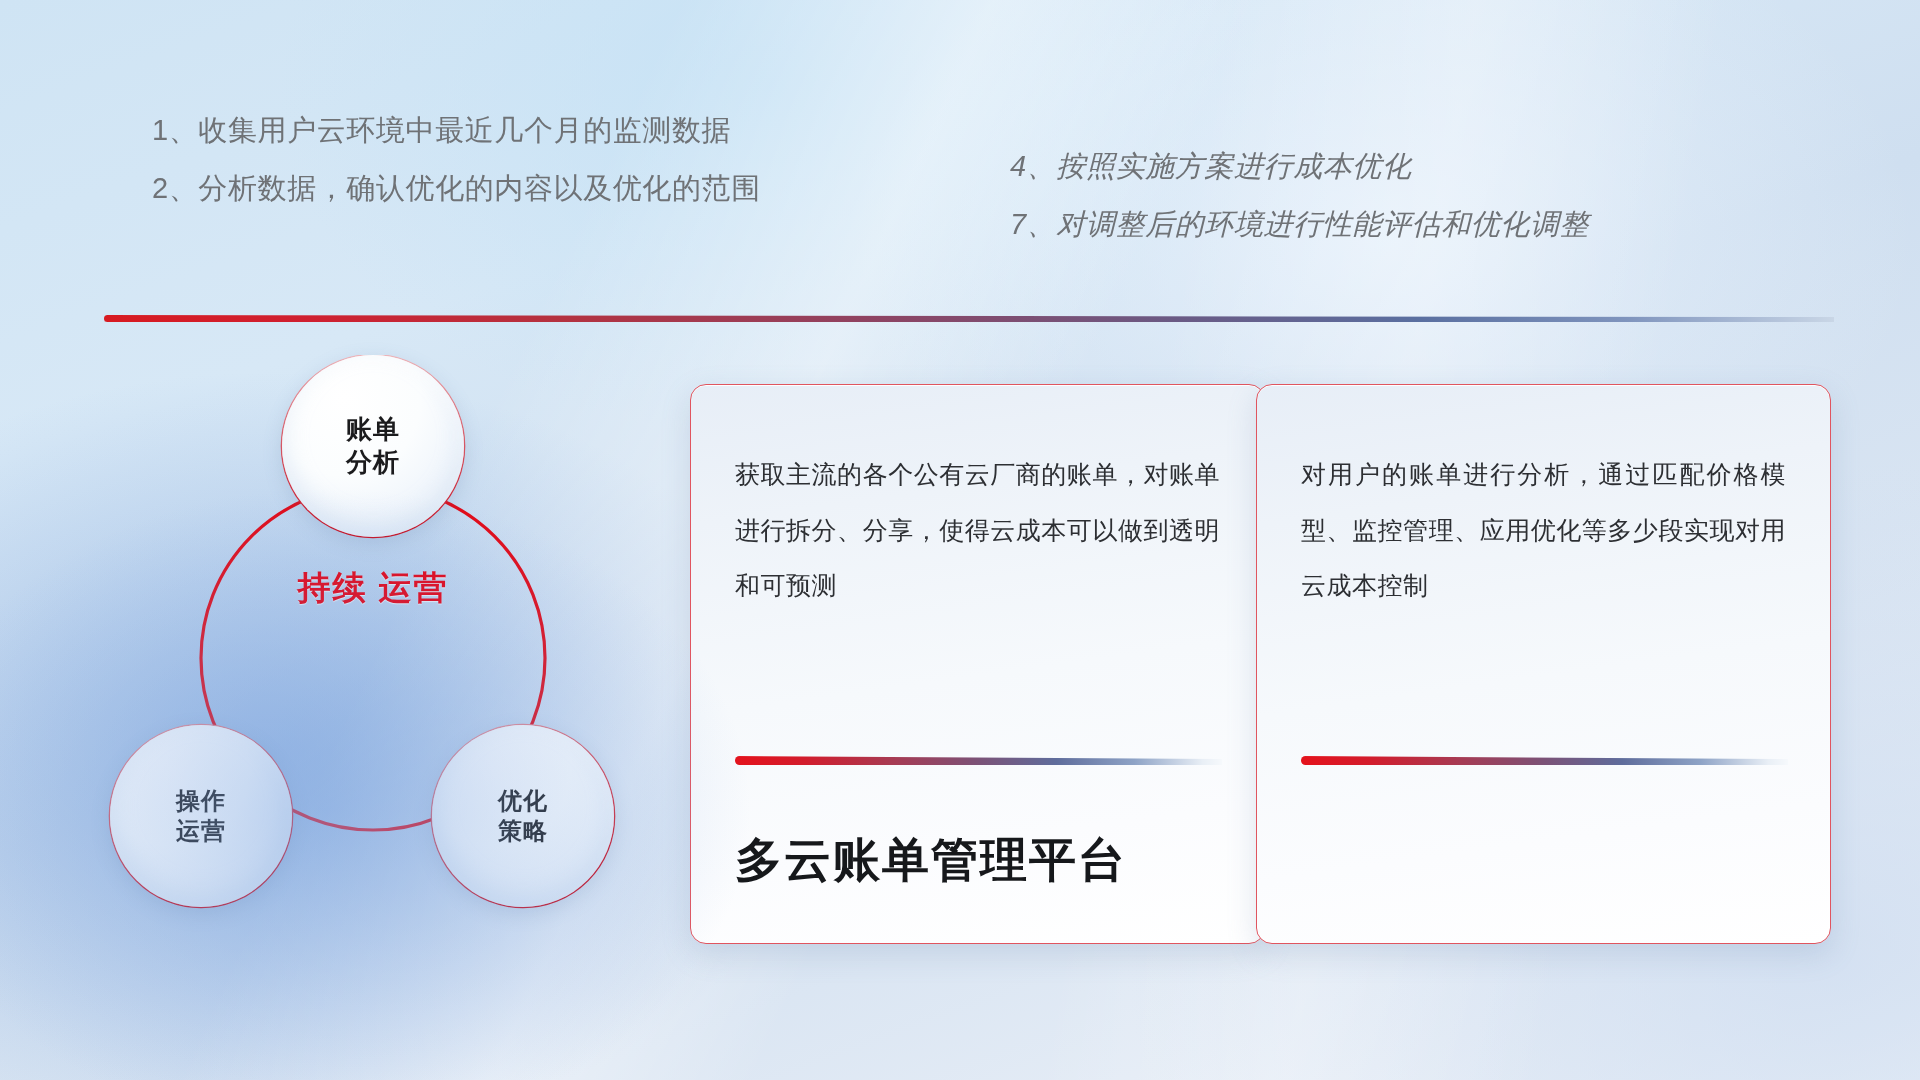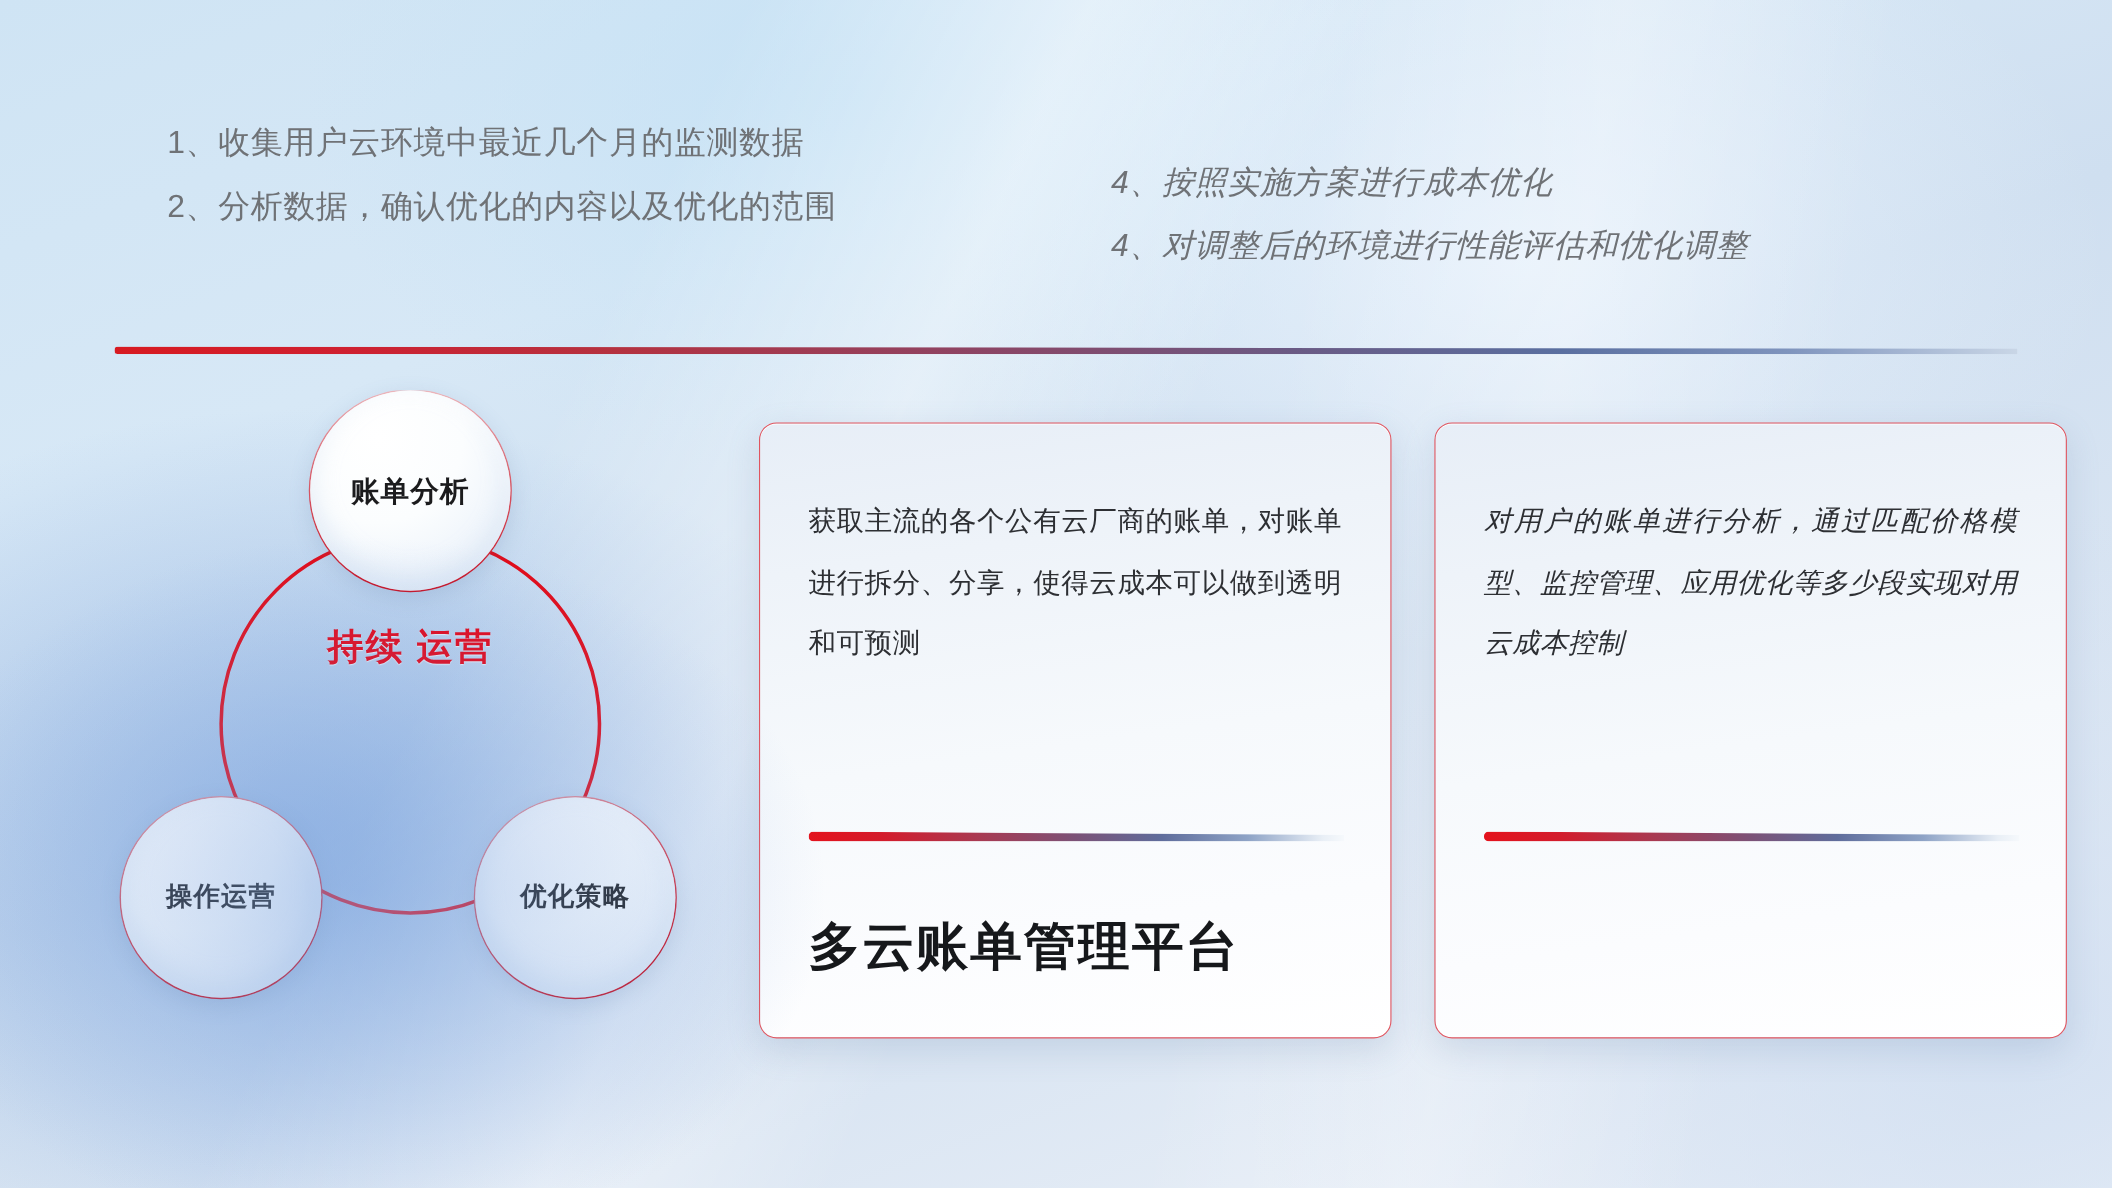--- a/index.html
+++ b/index.html
@@ -70,21 +70,21 @@
 
   .bubble {
     position: absolute;
     border-radius: 50%;
     background:
       radial-gradient(circle at 34% 24%, #ffffff 0%, #fbfdfe 42%, #eef4fb 72%, #e2ecf7 100%);
     box-shadow:
       0 6px 20px rgba(90,120,160,0.20),
       inset 0 -10px 24px rgba(190,210,235,0.40),
       inset 0 6px 14px rgba(255,255,255,0.95);
-    display: flex; flex-direction: row;
+    display: flex; flex-direction: column;
     align-items: center; justify-content: center;
     color: #1b1b1d;
     font-weight: 700;
     line-height: 1.26;
     text-align: center;
   }
   #bubble-top {
     left: 186px; top: 0px; width: 182px; height: 182px;
     font-size: 26px; letter-spacing: 1px;
   }
@@ -117,21 +117,21 @@
     top: 384px;
     width: 575px; height: 560px;
     border: 1.6px solid #e0555f;
     border-radius: 16px;
     background: linear-gradient(172deg, #e7eef7 0%, #eef3f9 22%, #f6f9fc 52%, #fbfcfe 78%, #ffffff 100%);
     box-shadow: 0 10px 30px rgba(100,130,170,0.20), inset 0 1px 0 rgba(255,255,255,0.9);
     padding: 62px 44px 0 44px;
     overflow: hidden;
   }
   #card-1 { left: 690px; }
-  #card-2 { left: 1304px; font-style: italic; }
+  #card-2 { left: 1256px; }
 
   .card-body {
     font-size: 25px;
     line-height: 2.22;
     color: #2d2f33;
     letter-spacing: 0.5px;
     text-align: justify;
     text-justify: inter-ideograph;
     font-weight: 400;
   }
@@ -160,21 +160,21 @@
 
 <div id="stage">
 
   <div class="steps-col" id="steps-left">
     <div class="step-line">1、收集用户云环境中最近几个月的监测数据</div>
     <div class="step-line">2、分析数据，确认优化的内容以及优化的范围</div>
   </div>
 
   <div class="steps-col" id="steps-right">
     <div class="step-line">4、按照实施方案进行成本优化</div>
-    <div class="step-line">4、对调整后的环境进行性能评估和优化调整</div>
+    <div class="step-line">7、对调整后的环境进行性能评估和优化调整</div>
   </div>
 
   <div id="divider"></div>
 
   <div id="venn">
 
     <svg width="560" height="560" viewBox="0 0 560 560">
       <defs>
         <linearGradient id="ringGradTop" x1="0" y1="0" x2="0" y2="1">
           <stop offset="0%" stop-color="#f3b9bd"></stop>

